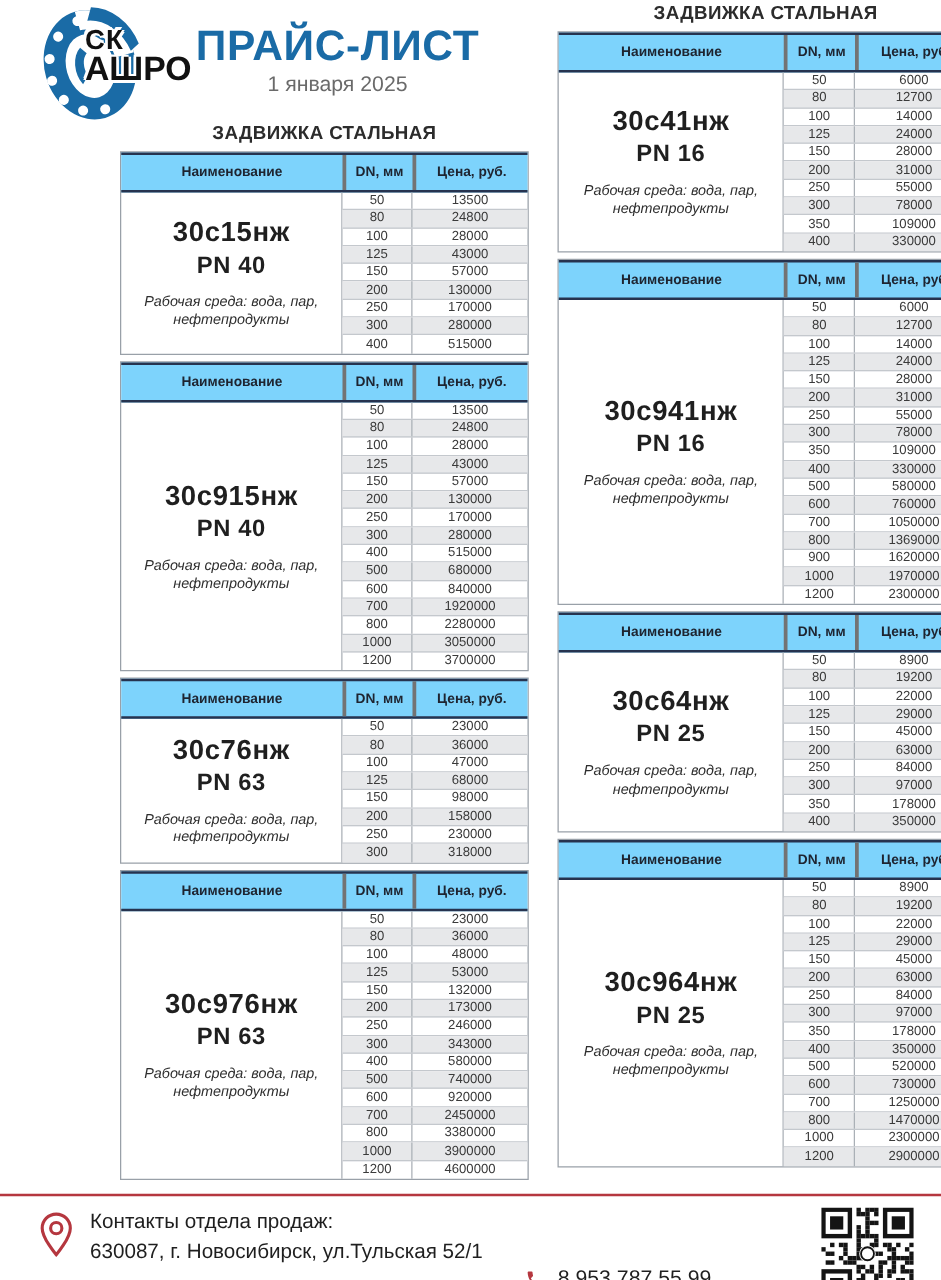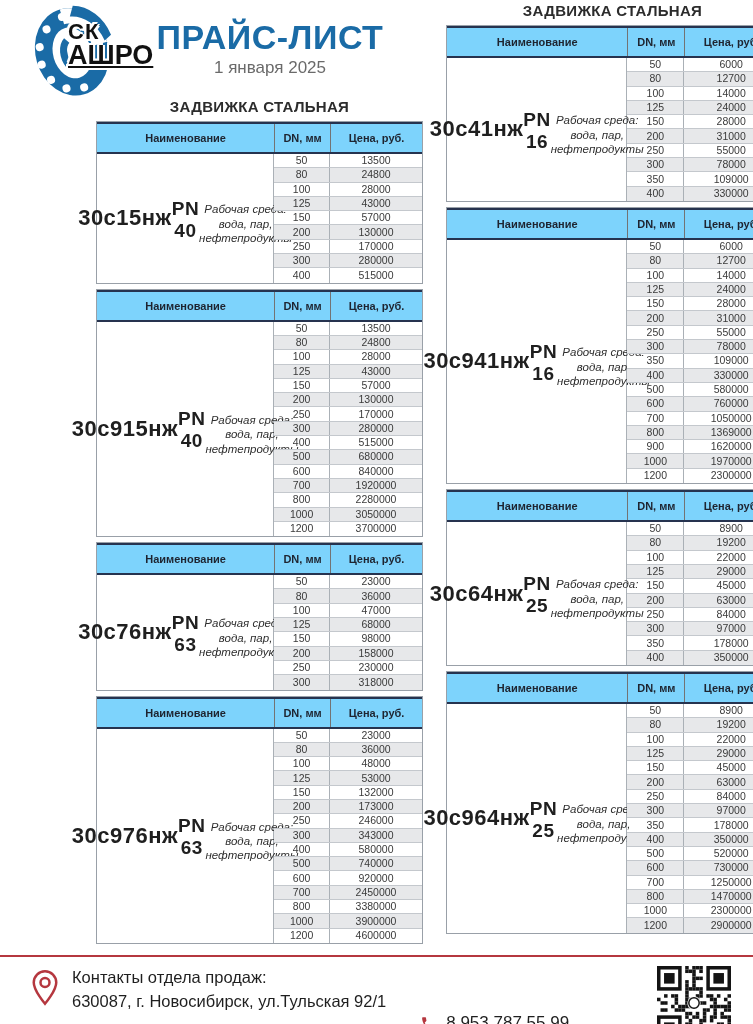--- a/index.html
+++ b/index.html
@@ -13,39 +13,39 @@
     overflow:hidden;margin:0 auto;
     font-family:"Liberation Sans","DejaVu Sans",sans-serif;color:#2b2b2b;
   }
   
   .logo{position:absolute;left:24px;top:2px;width:140px;height:96px;}
   .logo svg{position:absolute;left:0;top:0;}
   .logo-text{position:absolute;left:44px;top:20px;line-height:0.95;
     font-weight:bold;color:#111;font-style:normal;
     text-shadow:2px 0 0 #fff,-2px 0 0 #fff,0 2px 0 #fff,0 -2px 0 #fff,2px 2px 0 #fff,-2px -2px 0 #fff;}
   .logo-line1{font-size:22px;letter-spacing:1px;}
-  .logo-line2{font-size:27px;letter-spacing:0px;text-decoration:underline;}
+  .logo-line2{font-size:27px;letter-spacing:0px;}
   .title-block{position:absolute;left:140px;top:18px;width:260px;text-align:center;}
   .doc-title{font-size:34px;font-weight:bold;color:var(--accent-blue);letter-spacing:0.5px;white-space:nowrap;}
   .doc-date{font-size:17px;color:#6a6a6a;margin-top:1px;}
   
   .col{position:absolute;top:0;margin-left:48px;}
   .col-left{left:48px;width:327px;top:98px;}
   .col-right{left:398px;width:333px;top:2px;}
   .section-title{font-size:15px;font-weight:bold;color:#2c2c2c;text-align:center;
     letter-spacing:0.3px;margin-bottom:6px;}
   
   .ptable{border:1px solid #99a0a8;background:#fff;margin-bottom:5px;}
   .thead{display:grid;grid-template-columns:54.5% 17.2% 28.3%;
     background:#7dd3fc;border-top:2px solid var(--navy);border-bottom:2px solid var(--navy);
     height:28px;align-items:center;text-align:center;font-size:11px;font-weight:bold;color:#1e2430;}
   .th{height:100%;display:flex;align-items:center;justify-content:center;}
-  .th-dn,.th-price{border-left:1px solid #737373;}
+  .th-dn,.th-price{border-left:3px solid #737373;}
   .tbody{display:flex;align-items:stretch;}
-  .name-cell{width:54.5%;border-right:1px solid #aab0b6;display:flex;
+  .name-cell{width:54.5%;border-right:1px solid #aab0b6;display:flex;flex-direction:column;
     justify-content:center;align-items:center;text-align:center;padding:6px 8px;box-sizing:border-box;}
   .pname{font-size:22px;font-weight:bold;color:#1f1f1f;letter-spacing:0.5px;}
   .ppn{font-size:19px;font-weight:bold;color:#1f1f1f;margin-top:3px;letter-spacing:0.5px;}
   .pnote{font-size:11.5px;font-style:italic;color:#2e2e2e;margin-top:11px;max-width:200px;line-height:1.25;}
   .rows{width:45.5%;display:flex;flex-direction:column;}
   .row{display:flex;height:14.3px;box-sizing:border-box;border-bottom:1px solid #c4c8cd;
     font-size:10.5px;color:#3a3a3a;align-items:center;}
   .row:nth-child(even){background:#e7e8ea;}
   .row:last-child{border-bottom:none;}
   .cell{display:block;line-height:13px;text-align:center;box-sizing:border-box;}
@@ -638,21 +638,21 @@
   <div class="footer">
     <div class="footer-line"></div>
     <div class="footer-content">
       <div class="addr-block">
         <svg width="30" height="44" viewBox="0 0 24 34">
           <path d="M12 2 C7 2 3 6 3 11 c0 6.5 9 17 9 17 s9 -10.5 9 -17 C21 6 17 2 12 2 Z" fill="none" stroke="#b5373f" stroke-width="2"></path>
           <circle cx="12" cy="11" r="3.6" fill="none" stroke="#b5373f" stroke-width="2"></circle>
         </svg>
         <div class="addr-text">
           <div>Контакты отдела продаж:</div>
-          <div>630087, г. Новосибирск, ул.Тульская 92/1</div>
+          <div>630087, г. Новосибирск, ул.Тульская 52/1</div>
         </div>
       </div>
       <div class="contact-block">
         <div class="contact-row">
           <svg width="17" height="17" viewBox="0 0 24 24">
             <path d="M6.62 10.79c1.44 2.83 3.76 5.14 6.59 6.59l2.2-2.2c.27-.27.67-.36 1.02-.24 1.12.37 2.33.57 3.57.57.55 0 1 .45 1 1V20c0 .55-.45 1-1 1-9.39 0-17-7.61-17-17 0-.55.45-1 1-1h3.5c.55 0 1 .45 1 1 0 1.25.2 2.45.57 3.57.11.35.03.74-.25 1.02l-2.2 2.2z" fill="#b5373f"></path>
           </svg>
           <span>8 953 787 55 99</span>
         </div>
         <div class="contact-row">

